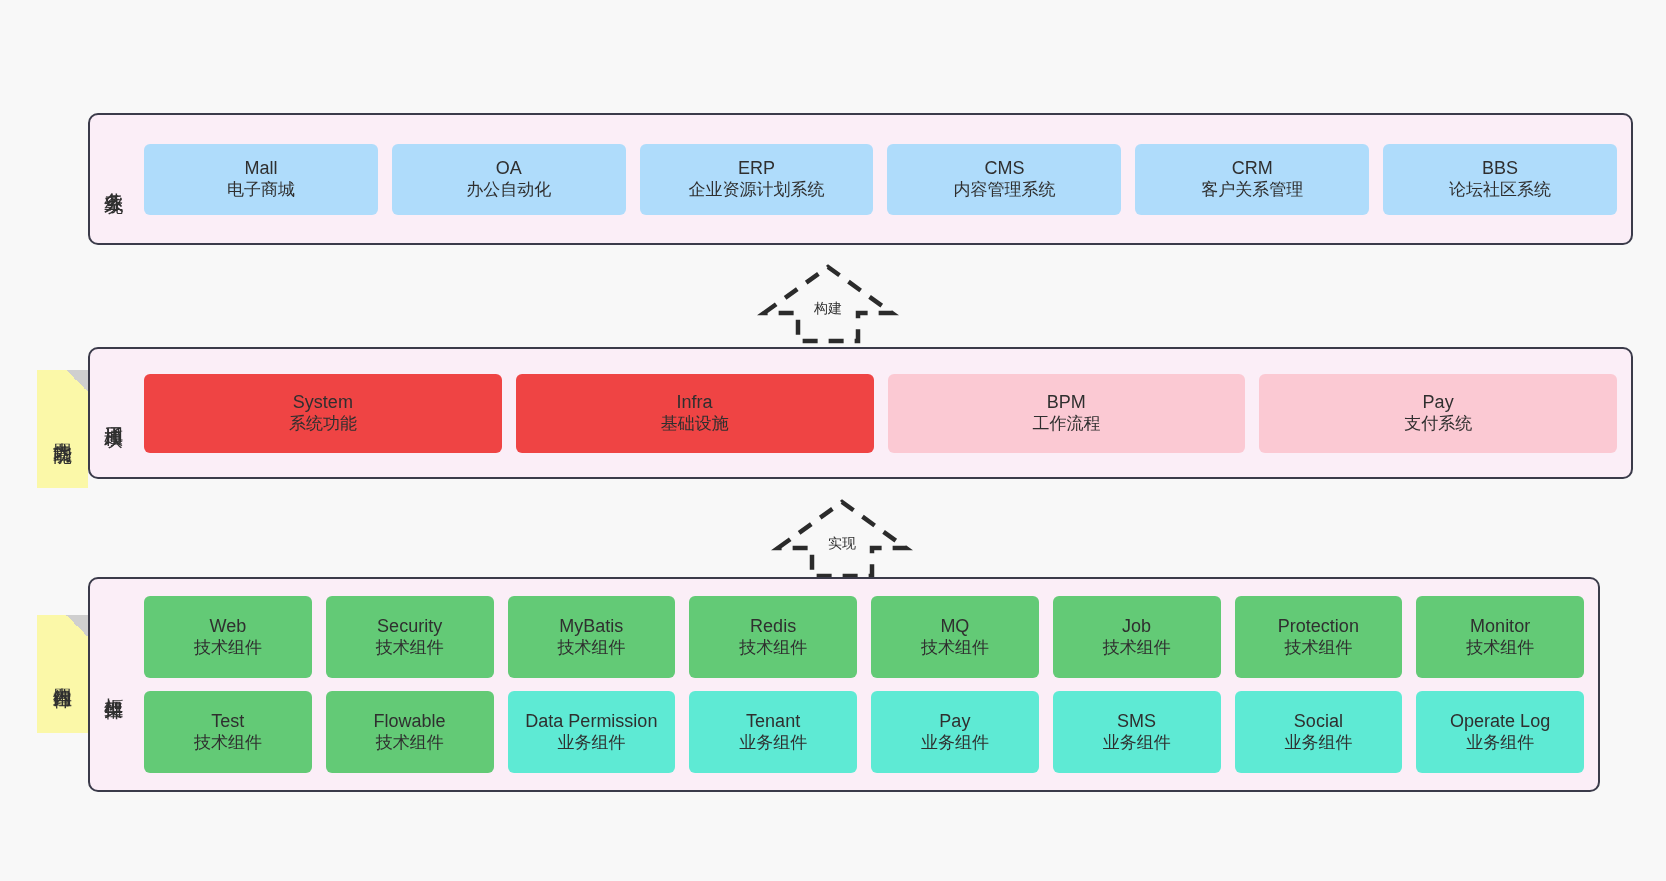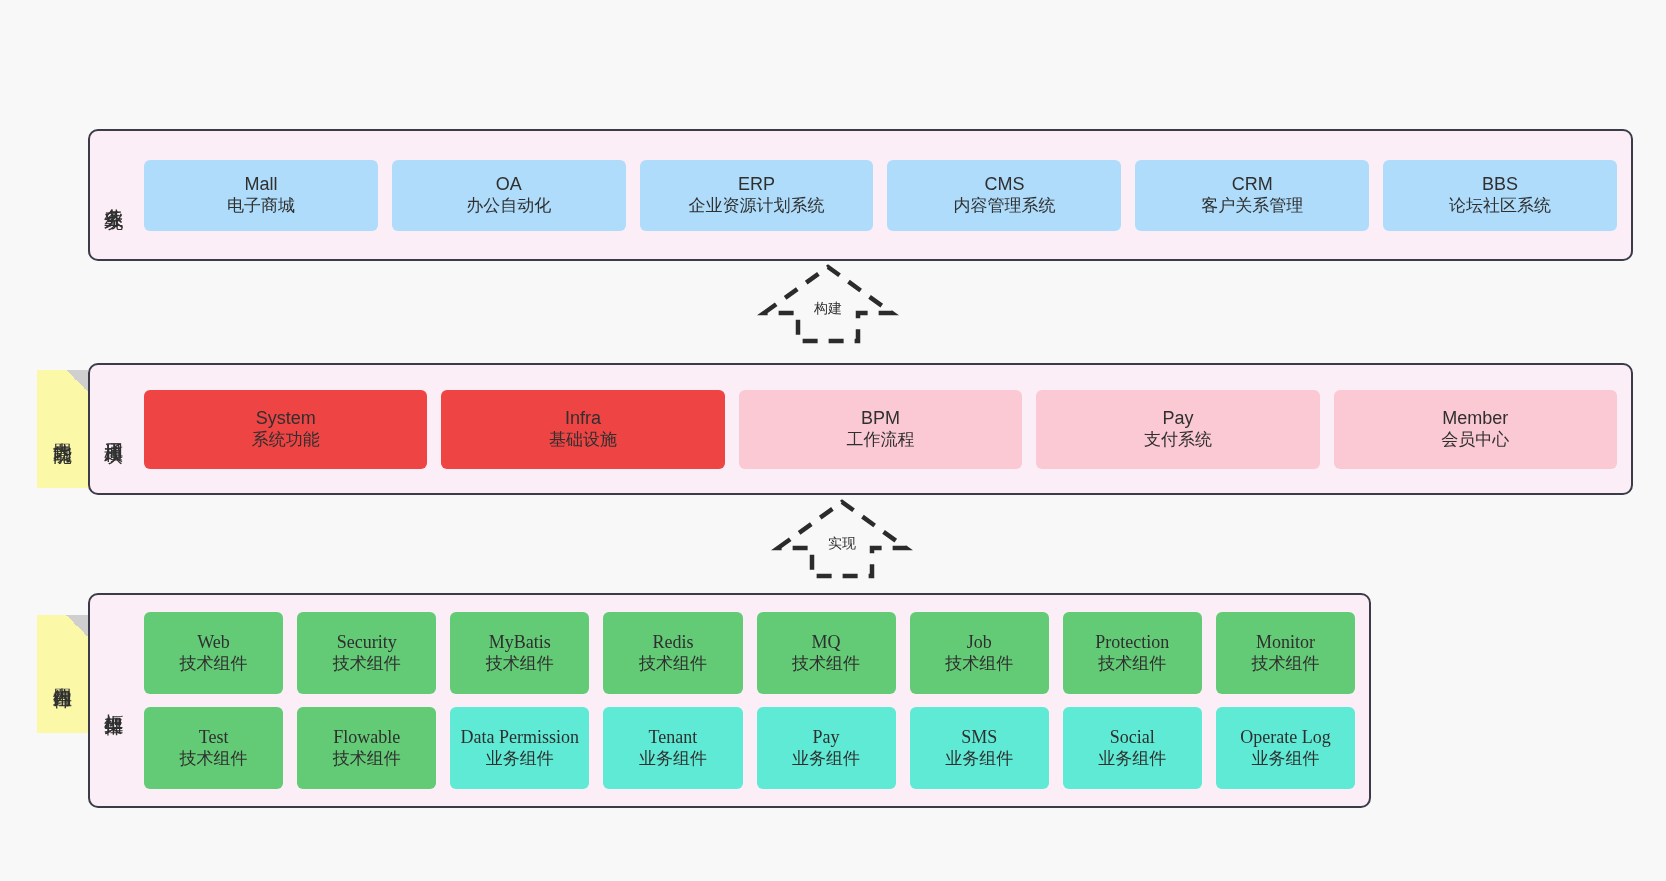--- a/index.html
+++ b/index.html
@@ -18,21 +18,20 @@
 
   
   .layer {
     position: absolute;
     background: #fbeef7;
     border: 2px solid #3b3b4a;
     border-radius: 10px;
     box-sizing: border-box;
     display: flex;
     align-items: stretch;
-    margin-top: 16px;
   }
   .layer-title {
     width: 48px;
     flex: 0 0 48px;
     display: flex;
     align-items: center;
     justify-content: center;
     font-size: 19px;
     line-height: 1.12;
     letter-spacing: 1px;
@@ -82,21 +81,21 @@
   .c-green       { background: #63ca76; }
   .c-lightgreen  { background: #5eead4; }
 
   
   #layer-business  { left: 88px;  top: 113px; width: 1545px; height: 132px; }
   #layer-business .cell { height: 71px; }
 
   #layer-modules   { left: 88px;  top: 347px; width: 1545px; height: 132px; }
   #layer-modules .cell { height: 79px; }
 
-  #layer-framework { left: 88px;  top: 577px; width: 1283px; height: 215px; font-family: Liberation Serif, serif; }
+  #layer-framework { left: 88px;  top: 577px; width: 1512px; height: 215px; }
   #layer-framework .cell { height: 82px; }
 
   
   .sticky {
     position: absolute;
     background: #fbf8a8;
     box-shadow: 0 0 0 0 transparent;
     display: flex;
     align-items: center;
     justify-content: center;
@@ -196,24 +195,20 @@
         <div class="cn">基础设施</div>
       </div>
       <div class="cell c-pink">
         <div class="en">BPM</div>
         <div class="cn">工作流程</div>
       </div>
       <div class="cell c-pink">
         <div class="en">Pay</div>
         <div class="cn">支付系统</div>
       </div>
-      <div class="cell c-pink">
-        <div class="en">Member</div>
-        <div class="cn">会员中心</div>
-      </div>
     </div>
   </div>
 </div>
 
 <div class="arrow" id="arrow-impl">
   <svg width="140" height="80" viewBox="0 0 140 80" fill="none">
     <path d="M6 50 L70 4 L134 50 L100 50 L100 78 L40 78 L40 50 Z" stroke="#2b2b2b" stroke-width="4.5" stroke-dasharray="15 11" stroke-linejoin="miter" fill="#f8f8f8"></path>
   </svg>
   <div class="arrow-label">实现</div>
 </div>

